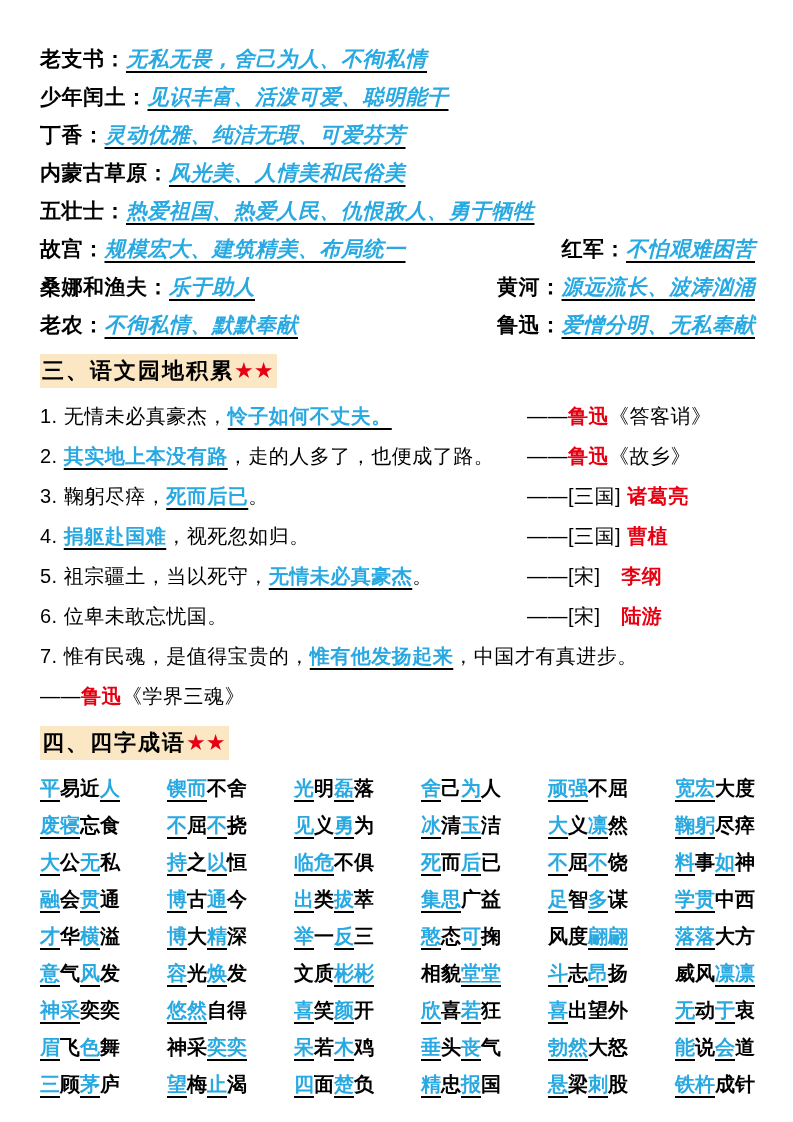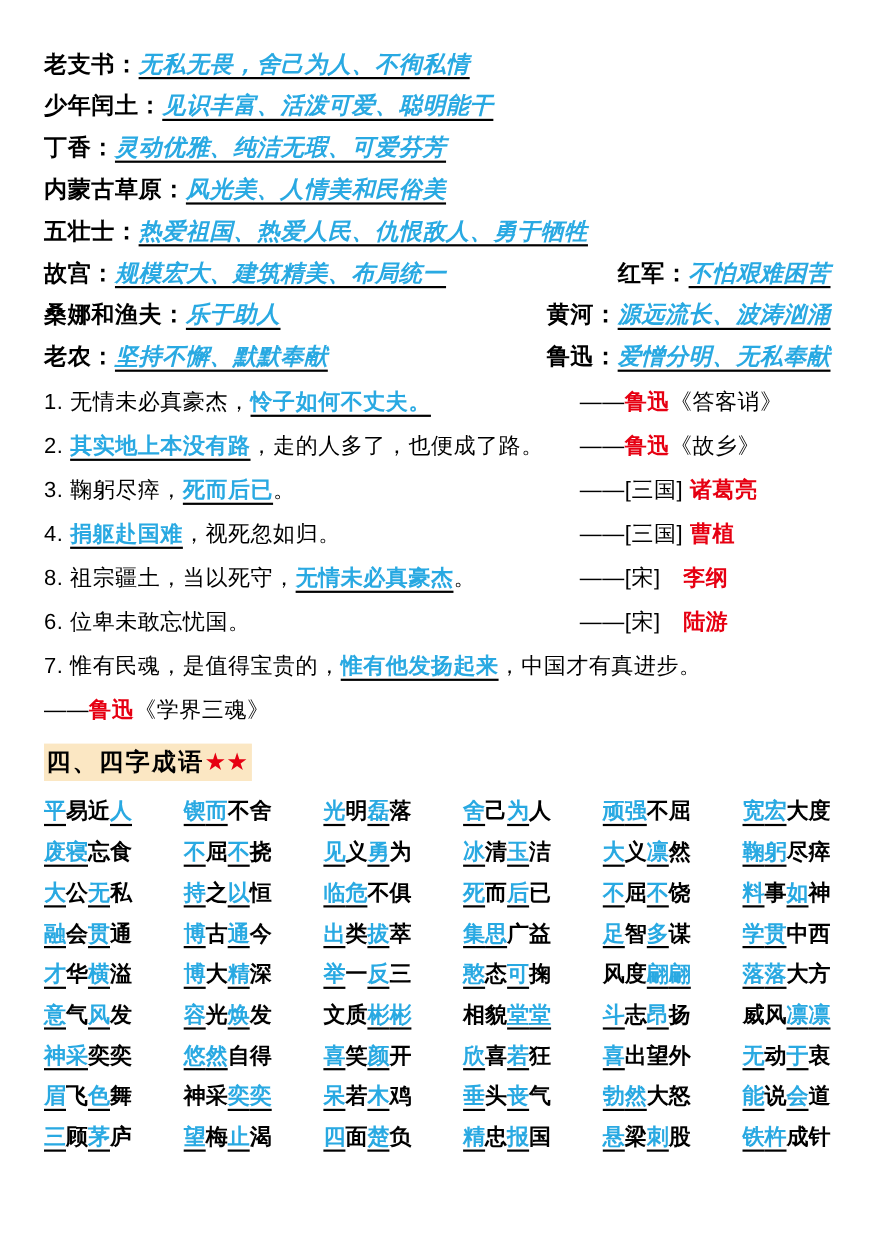--- a/index.html
+++ b/index.html
@@ -103,45 +103,48 @@
       </div>
       <div class="trait-row">
         <span class="trait-pair"><span class="trait-label">故宫：</span><span class="trait-value hl-underline">规模宏大、建筑精美、布局统一</span></span>
         <span class="trait-pair pair-right"><span class="trait-label">红军：</span><span class="trait-value hl-underline">不怕艰难困苦</span></span>
       </div>
       <div class="trait-row">
         <span class="trait-pair"><span class="trait-label">桑娜和渔夫：</span><span class="trait-value hl-underline">乐于助人</span></span>
         <span class="trait-pair pair-right"><span class="trait-label">黄河：</span><span class="trait-value hl-underline">源远流长、波涛汹涌</span></span>
       </div>
       <div class="trait-row">
-        <span class="trait-pair"><span class="trait-label">老农：</span><span class="trait-value hl-underline">坚持不懈、默默奉献</span></span>
+        <span class="trait-pair"><span class="trait-label">老农：</span><span class="trait-value hl-underline">不徇私情、默默奉献</span></span>
         <span class="trait-pair pair-right"><span class="trait-label">鲁迅：</span><span class="trait-value hl-underline">爱憎分明、无私奉献</span></span>
       </div>
     </div>
 
+  <div>
+    <div class="section-header"><span>三、语文园地积累</span><span class="stars">★★</span></div>
+  </div>
 
   <div class="quotes">
       <div class="quote-row">
         <span class="quote-text"><span class="plain">1. 无情未必真豪杰，</span><span class="hl hl-underline">怜子如何不丈夫。</span></span>
         <span class="quote-attr"><span class="attr-prefix">——</span><span class="attr-name">鲁迅</span><span class="attr-suffix">《答客诮》</span></span>
       </div>
       <div class="quote-row">
         <span class="quote-text"><span class="plain">2. </span><span class="hl hl-underline">其实地上本没有路</span><span class="plain">，走的人多了，也便成了路。</span></span>
         <span class="quote-attr"><span class="attr-prefix">——</span><span class="attr-name">鲁迅</span><span class="attr-suffix">《故乡》</span></span>
       </div>
       <div class="quote-row">
         <span class="quote-text"><span class="plain">3. 鞠躬尽瘁，</span><span class="hl hl-underline">死而后已</span><span class="plain">。</span></span>
         <span class="quote-attr"><span class="attr-prefix">——[三国] </span><span class="attr-name">诸葛亮</span></span>
       </div>
       <div class="quote-row">
         <span class="quote-text"><span class="plain">4. </span><span class="hl hl-underline">捐躯赴国难</span><span class="plain">，视死忽如归。</span></span>
         <span class="quote-attr"><span class="attr-prefix">——[三国] </span><span class="attr-name">曹植</span></span>
       </div>
       <div class="quote-row">
-        <span class="quote-text"><span class="plain">8. 祖宗疆土，当以死守，</span><span class="hl hl-underline">无情未必真豪杰</span><span class="plain">。</span></span>
+        <span class="quote-text"><span class="plain">5. 祖宗疆土，当以死守，</span><span class="hl hl-underline">无情未必真豪杰</span><span class="plain">。</span></span>
         <span class="quote-attr"><span class="attr-prefix">——[宋]　</span><span class="attr-name">李纲</span></span>
       </div>
       <div class="quote-row">
         <span class="quote-text"><span class="plain">6. 位卑未敢忘忧国。</span></span>
         <span class="quote-attr"><span class="attr-prefix">——[宋]　</span><span class="attr-name">陆游</span></span>
       </div>
       <div class="quote-row">
         <span class="quote-text"><span class="plain">7. 惟有民魂，是值得宝贵的，</span><span class="hl hl-underline">惟有他发扬起来</span><span class="plain">，中国才有真进步。</span></span>
       </div>
     </div>

